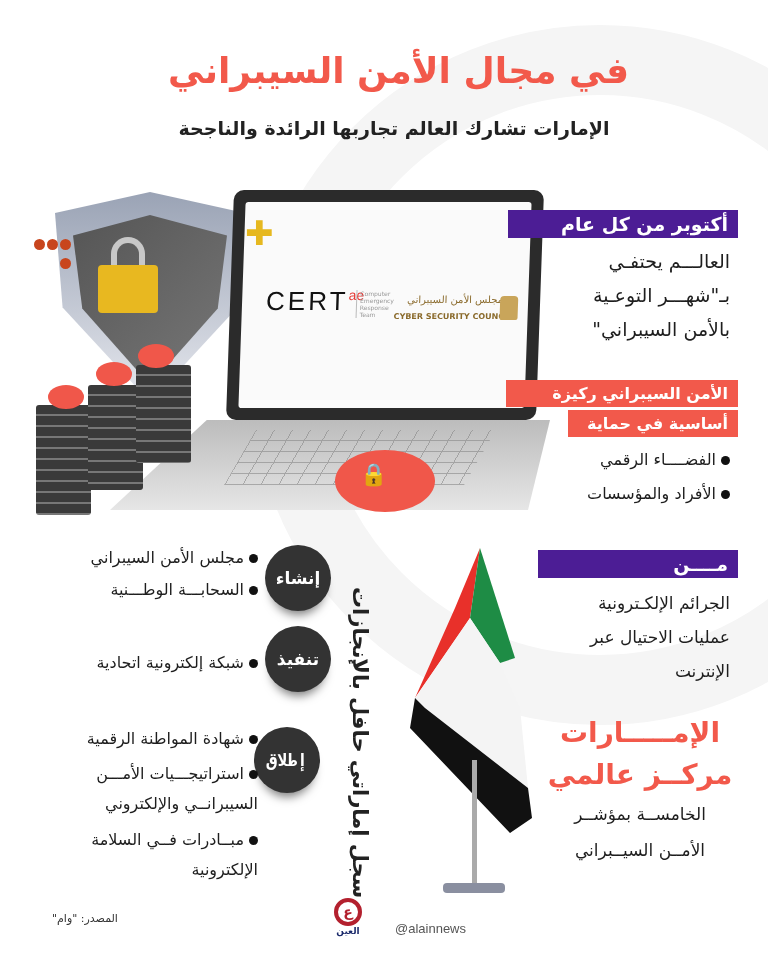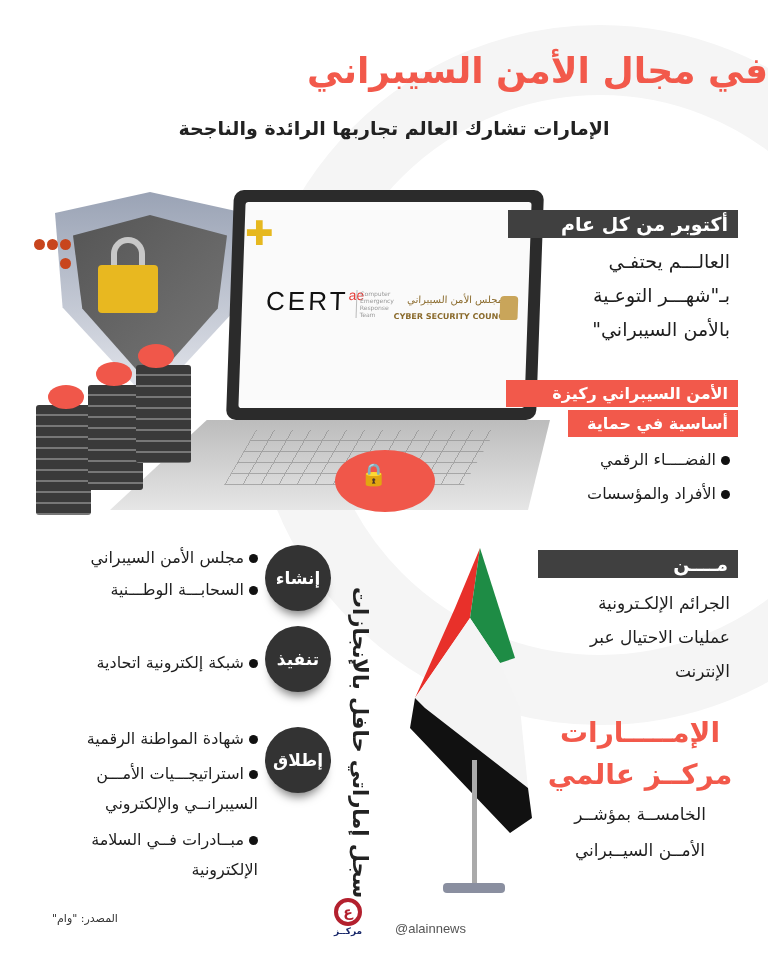--- a/index.html
+++ b/index.html
@@ -2,28 +2,28 @@
 <html lang="ar" dir="rtl"><head>
 <meta charset="utf-8">
 <style>
   * { box-sizing: border-box; margin: 0; padding: 0; }
   html, body { width: 768px; height: 960px; overflow: hidden; background: #ffffff; }
   body { position: relative; font-family: "DejaVu Sans", "Liberation Sans", sans-serif; color: #1e1e1e; }
 
   .bg-ring { position: absolute; left: 250px; top: 25px; width: 700px; height: 700px; border-radius: 50%;
              border: 70px solid #f5f5f5; z-index: 0; }
 
-  .title { position: absolute; top: 50px; left: 0; width: 768px; font-size: 36px;
+  .title { position: absolute; top: 50px; left: 0; width: 768px; text-align: center; font-size: 36px;
            font-weight: bold; z-index: 2; padding-left: 29px; }
   .subtitle { position: absolute; top: 117px; left: 0; width: 768px; text-align: center; font-size: 19px;
               font-weight: bold; color: #222; z-index: 2; padding-left: 20px; }
 
   
   .right-col { position: absolute; right: 30px; width: 230px; z-index: 3; text-align: right; }
-  .bar-dark { background: #404040; color: #fff; font-weight: bold; font-size: 19px; padding: 3px 10px;
+  .bar-dark { background: #4c1d95; color: #fff; font-weight: bold; font-size: 19px; padding: 3px 10px;
               text-align: right; }
   .bar-red  { color: #fff; font-weight: bold; font-size: 16px; padding: 4px 10px; text-align: right; margin-bottom: 3px; }
   .rtext { font-size: 19px; line-height: 34px; color: #1e1e1e; padding-right: 8px; }
   .rbullet { font-size: 16px; line-height: 34px; padding-right: 8px; }
   .rbullet .dot, .lbullet .dot { display: inline-block; width: 9px; height: 9px; border-radius: 50%; background: #111;
                    margin-left: 5px; vertical-align: middle; }
   .big-red { font-size: 28px; font-weight: bold; line-height: 42px; text-align: center; padding-right: 0; }
   .rsmall { font-size: 17px; line-height: 36px; text-align: center; }
 
   
@@ -174,33 +174,33 @@
   <polygon points="60,70 5,150 15,160 118,240 110,160 90,115" fill="#f4f4f4"></polygon>
   <polygon points="5,150 0,180 100,285 122,270 118,240 15,160" fill="#111"></polygon>
 </svg>
 <div class="pole"></div>
 <div class="pole-base"></div>
 
 <div class="vertical-text">سجل إماراتي حافل بالإنجازات</div>
 
 <div class="circle" style="left:265px; top:545px;">إنشاء</div>
 <div class="circle" style="left:265px; top:626px;">تنفيذ</div>
-<div class="circle" style="left:265px; top:727px;">إطلاق</div>
+<div class="circle" style="left:254px; top:727px;font-family:Liberation Mono, monospace;">إطلاق</div>
 
 <div class="lgroup" style="top:542px;">
   <div class="lbullet"><span class="dot"></span><span>مجلس الأمن السيبراني</span></div>
   <div class="lbullet"><span class="dot"></span><span>السحابـــة الوطـــنية</span></div>
 </div>
 <div class="lgroup" style="top:647px;">
   <div class="lbullet"><span class="dot"></span><span>شبكة إلكترونية اتحادية</span></div>
 </div>
 <div class="lgroup" style="top:723px;">
   <div class="lbullet"><span class="dot"></span><span>شهادة المواطنة الرقمية</span></div>
   <div class="lbullet wrap" style="margin-top:4px;"><span class="dot"></span><span>استراتيجـــيات الأمـــن السيبرانــي والإلكتروني</span></div>
   <div class="lbullet wrap" style="margin-top:6px;"><span class="dot"></span><span>مبــادرات فــي السلامة الإلكترونية</span></div>
 </div>
 
 <div class="logo">
   <div class="logo-ring">ع</div>
-  <div class="logo-text">مركــز</div>
+  <div class="logo-text">العين</div>
 </div>
 <div class="footer-handle">@alainnews</div>
 <div class="source">المصدر: "وام"</div>
 
 </body></html>

